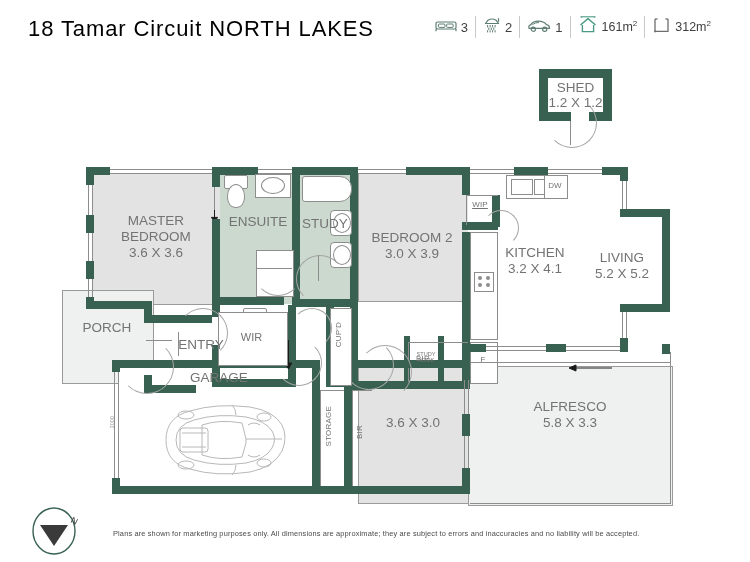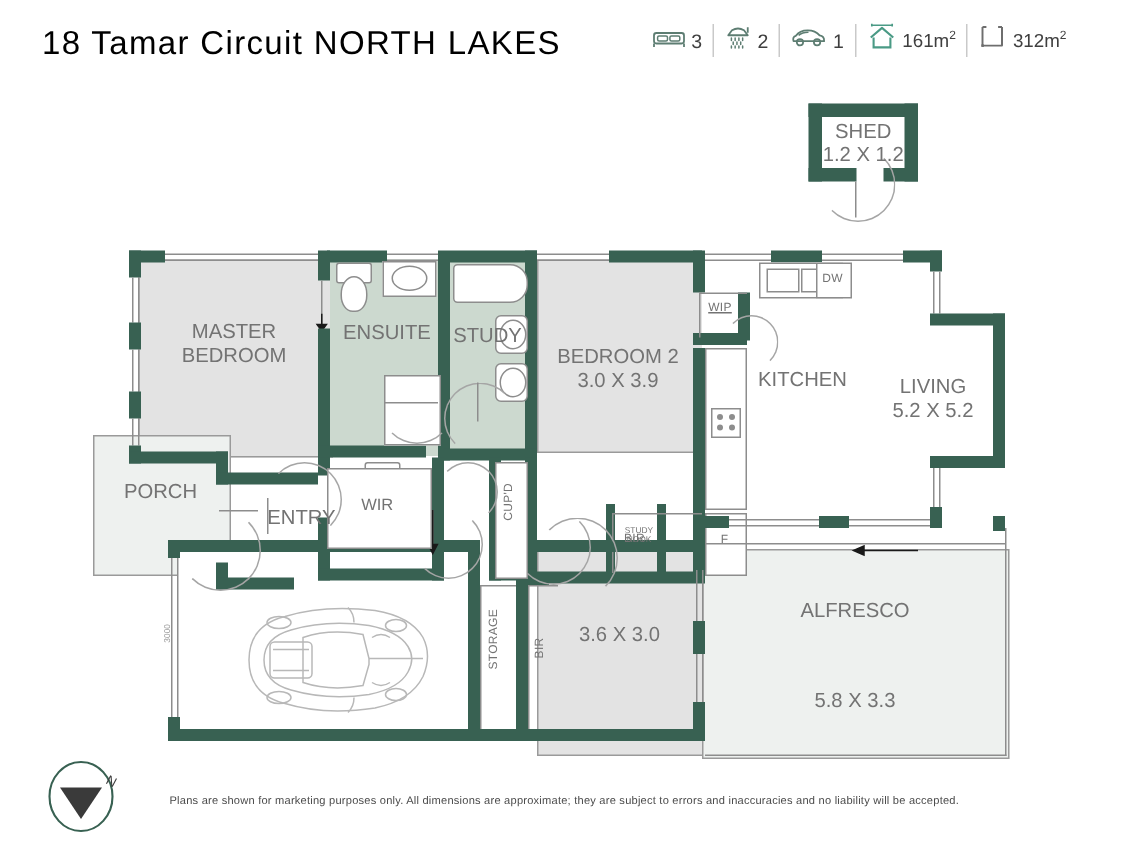--- a/index.html
+++ b/index.html
@@ -356,40 +356,43 @@
       <path d="M102 30 Q108 26 114 30"></path>
       <path d="M102 60 Q108 64 114 60"></path>
       <line x1="100" y1="44" x2="136" y2="44"></line>
       <path d="M86 10 Q90 14 90 20"></path>
       <path d="M86 80 Q90 76 90 70"></path>
     </g>
   </svg>
 
   <div class="lbl big" style="left:92px;top:163px;width:128px;">MASTER</div>
   <div class="lbl big" style="left:92px;top:179px;width:128px;">BEDROOM</div>
+  <div class="lbl dim" style="left:92px;top:195px;width:128px;">3.6 X 3.6</div>
 
   <div class="lbl big" style="left:220px;top:164px;width:76px;">ENSUITE</div>
   <div class="lbl big" style="left:296px;top:166px;width:58px;">STUDY</div>
 
   <div class="lbl big" style="left:358px;top:180px;width:108px;">BEDROOM 2</div>
   <div class="lbl dim" style="left:358px;top:196px;width:108px;">3.0 X 3.9</div>
 
   <div class="lbl big" style="left:480px;top:195px;width:110px;">KITCHEN</div>
+  <div class="lbl dim" style="left:480px;top:211px;width:110px;">3.2 X 4.1</div>
 
   <div class="lbl big" style="left:570px;top:200px;width:104px;">LIVING</div>
   <div class="lbl dim" style="left:570px;top:216px;width:104px;">5.2 X 5.2</div>
 
   <div class="lbl big" style="left:62px;top:270px;width:90px;">PORCH</div>
   <div class="lbl big" style="left:160px;top:287px;width:82px;">ENTRY</div>
 
+  <div class="lbl big" style="left:146px;top:320px;width:146px;">GARAGE</div>
 
   <div class="lbl dim" style="left:356px;top:365px;width:114px;">3.6 X 3.0</div>
 
   <div class="lbl big" style="left:470px;top:349px;width:200px;">ALFRESCO</div>
-  <div class="lbl dim" style="left:470px;top:365px;width:200px;margin-top:44px;">5.8 X 3.3</div>
+  <div class="lbl dim" style="left:470px;top:365px;width:200px;">5.8 X 3.3</div>
 
   <div class="lbl" style="left:218px;top:281px;width:67px;font-size:11px;">WIR</div>
   <div class="lbl sm vert" style="left:334px;top:272px;">CUP'D</div>
   <div class="lbl sm" style="left:408px;top:304px;width:30px;">BIR</div>
   <div class="lbl xs" style="left:412px;top:302px;width:28px;">STUDY</div>
   <div class="lbl xs" style="left:412px;top:308px;width:28px;">NOOK</div>
   <div class="lbl sm vert" style="left:324px;top:356px;">STORAGE</div>
   <div class="lbl sm vert" style="left:355px;top:375px;">BIR</div>
 </div>
 

